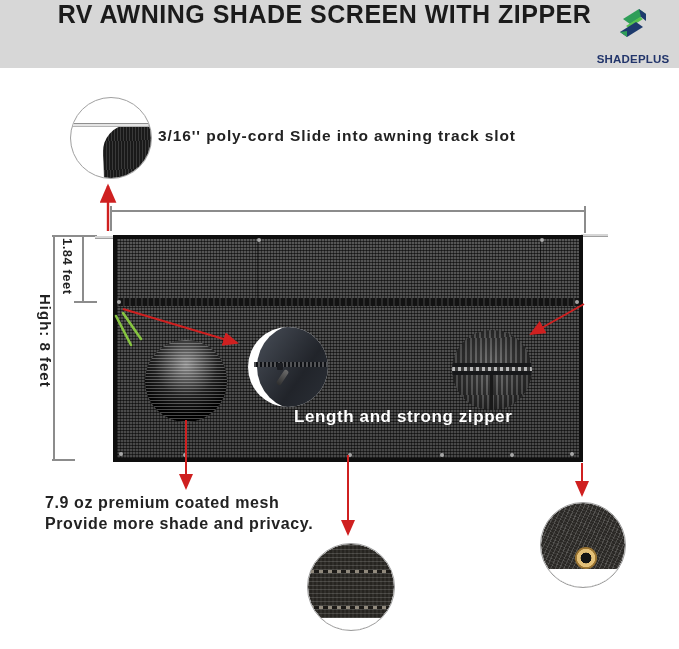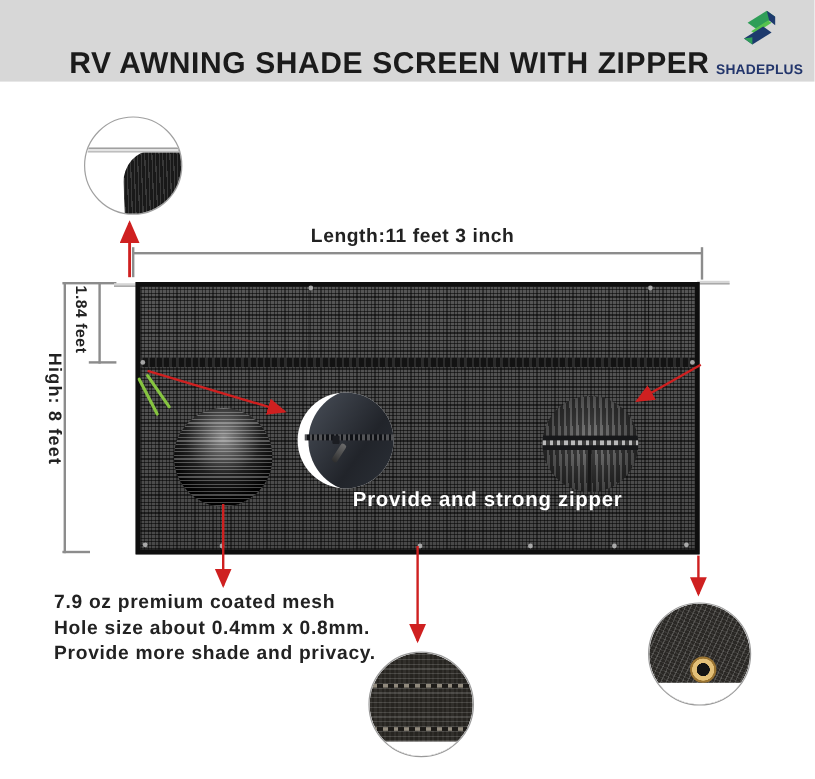--- a/index.html
+++ b/index.html
@@ -1,21 +1,21 @@
 <!DOCTYPE html>
 <html><head>
 <meta charset="utf-8">
 <style>
   * { margin:0; padding:0; box-sizing:border-box; }
   body { font-family:"Liberation Sans", sans-serif; background:#fff; }
   .page { position:relative; width:679px; height:649px; background:#ffffff; overflow:hidden; }
 
   
   .header { position:absolute; left:0; top:0; width:679px; height:68px; background:#d7d7d7;
-            display:flex; align-items:flex-end; justify-content:center; }
+            display:flex; align-items:flex-start; justify-content:center; }
   .title { font-size:25px; font-weight:bold; color:#1b1b1b; letter-spacing:.5px; margin-right:30px; }
   .logo { position:absolute; right:8px; top:5px; width:76px; height:60px; text-align:center; }
   .logo svg { display:block; margin:0 auto; }
   .brand { font-size:11.5px; font-weight:bold; color:#22356b; letter-spacing:.2px; margin-top:12px; white-space:nowrap; }
 
   
   .dim { position:absolute; background:#8c8c8c; }
   .dim-label { position:absolute; font-weight:bold; color:#222; white-space:nowrap; }
   .v-text { writing-mode:vertical-rl; }
 
@@ -118,22 +118,22 @@
         <polygon points="7,27 14,32 14,26" fill="#2f9e58"></polygon>
       </svg>
       <div class="brand">SHADEPLUS</div>
     </div>
   </div>
 
   <div class="cord-circle">
     <div class="cord-fabric"></div>
     <div class="cord-line"></div>
   </div>
-
-  <div class="dim-label" style="left:259px; top:189px; font-size:16px; letter-spacing:.5px;">Length:11 feet 3 inch</div>
+  <div class="note note-polycord">3/16'' poly-cord Slide into awning track slot</div>
+
   <div class="dim" style="left:111px; top:210px; width:474px; height:2px;"></div>
   <div class="dim" style="left:110px; top:206px; width:2px; height:25px;"></div>
   <div class="dim" style="left:584px; top:206px; width:2px; height:27px;"></div>
 
   <div class="dim" style="left:52px; top:235px; width:45px; height:2px;"></div>
   <div class="dim" style="left:53px; top:235px; width:2px; height:226px;"></div>
   <div class="dim" style="left:52px; top:459px; width:23px; height:2px;"></div>
   <div class="dim-label v-text" style="left:37px; top:294px; font-size:15px; letter-spacing:1px;">High: 8 feet</div>
 
   <div class="dim" style="left:82px; top:235px; width:2px; height:68px;"></div>
@@ -168,26 +168,25 @@
       <div class="zip1-pull"></div>
     </div>
 
     <div class="circle-zip2">
       <div class="zip2-band">
         <div class="zip2-teeth"></div>
       </div>
       <div class="zip2-seam"></div>
     </div>
 
-    <div class="zipper-caption">Provide and strong zipper</div>
+    <div class="zipper-caption">Length and strong zipper</div>
   </div>
 
   <div class="note note-specs">
     <div>7.9 oz premium coated mesh</div>
-    <div>Hole size about 0.4mm x 0.8mm.</div>
     <div>Provide more shade and privacy.</div>
   </div>
 
   <div class="circle-stitch">
     <div class="stitch-fabric"></div>
     <div class="stitch-row" style="top:26px;"></div>
     <div class="stitch-row" style="top:62px;"></div>
     <div class="stitch-cut"></div>
   </div>
 

